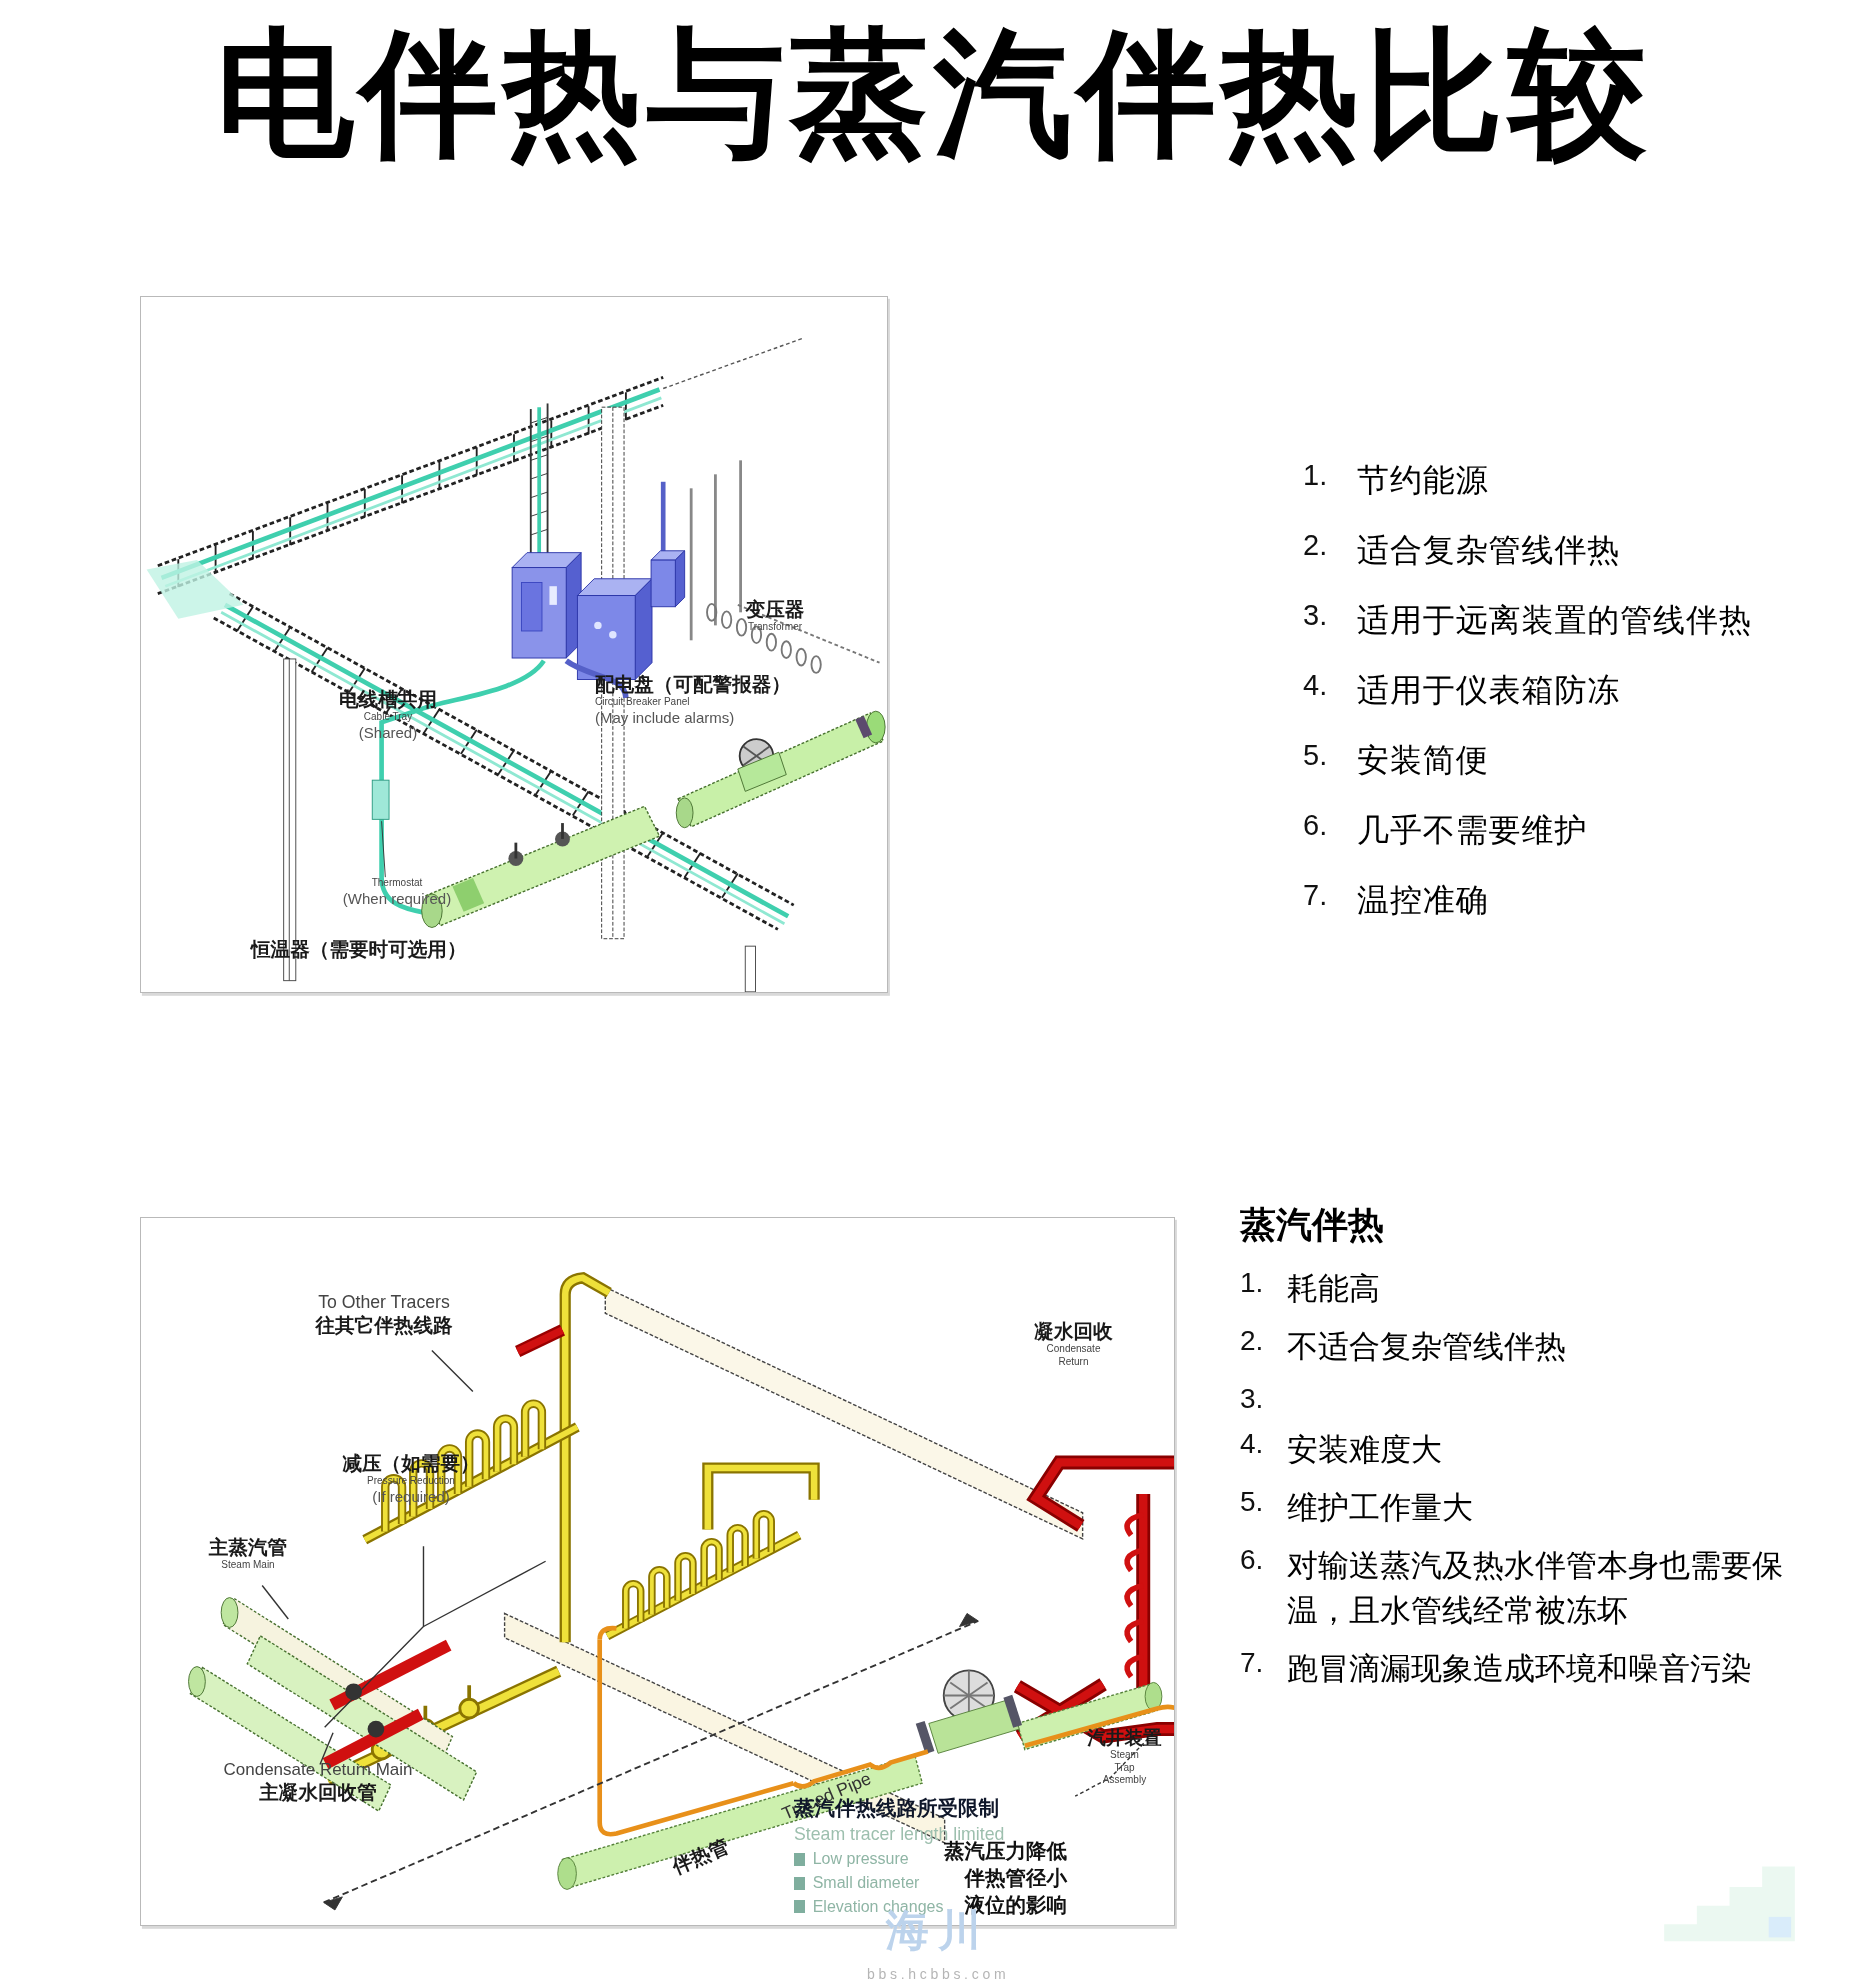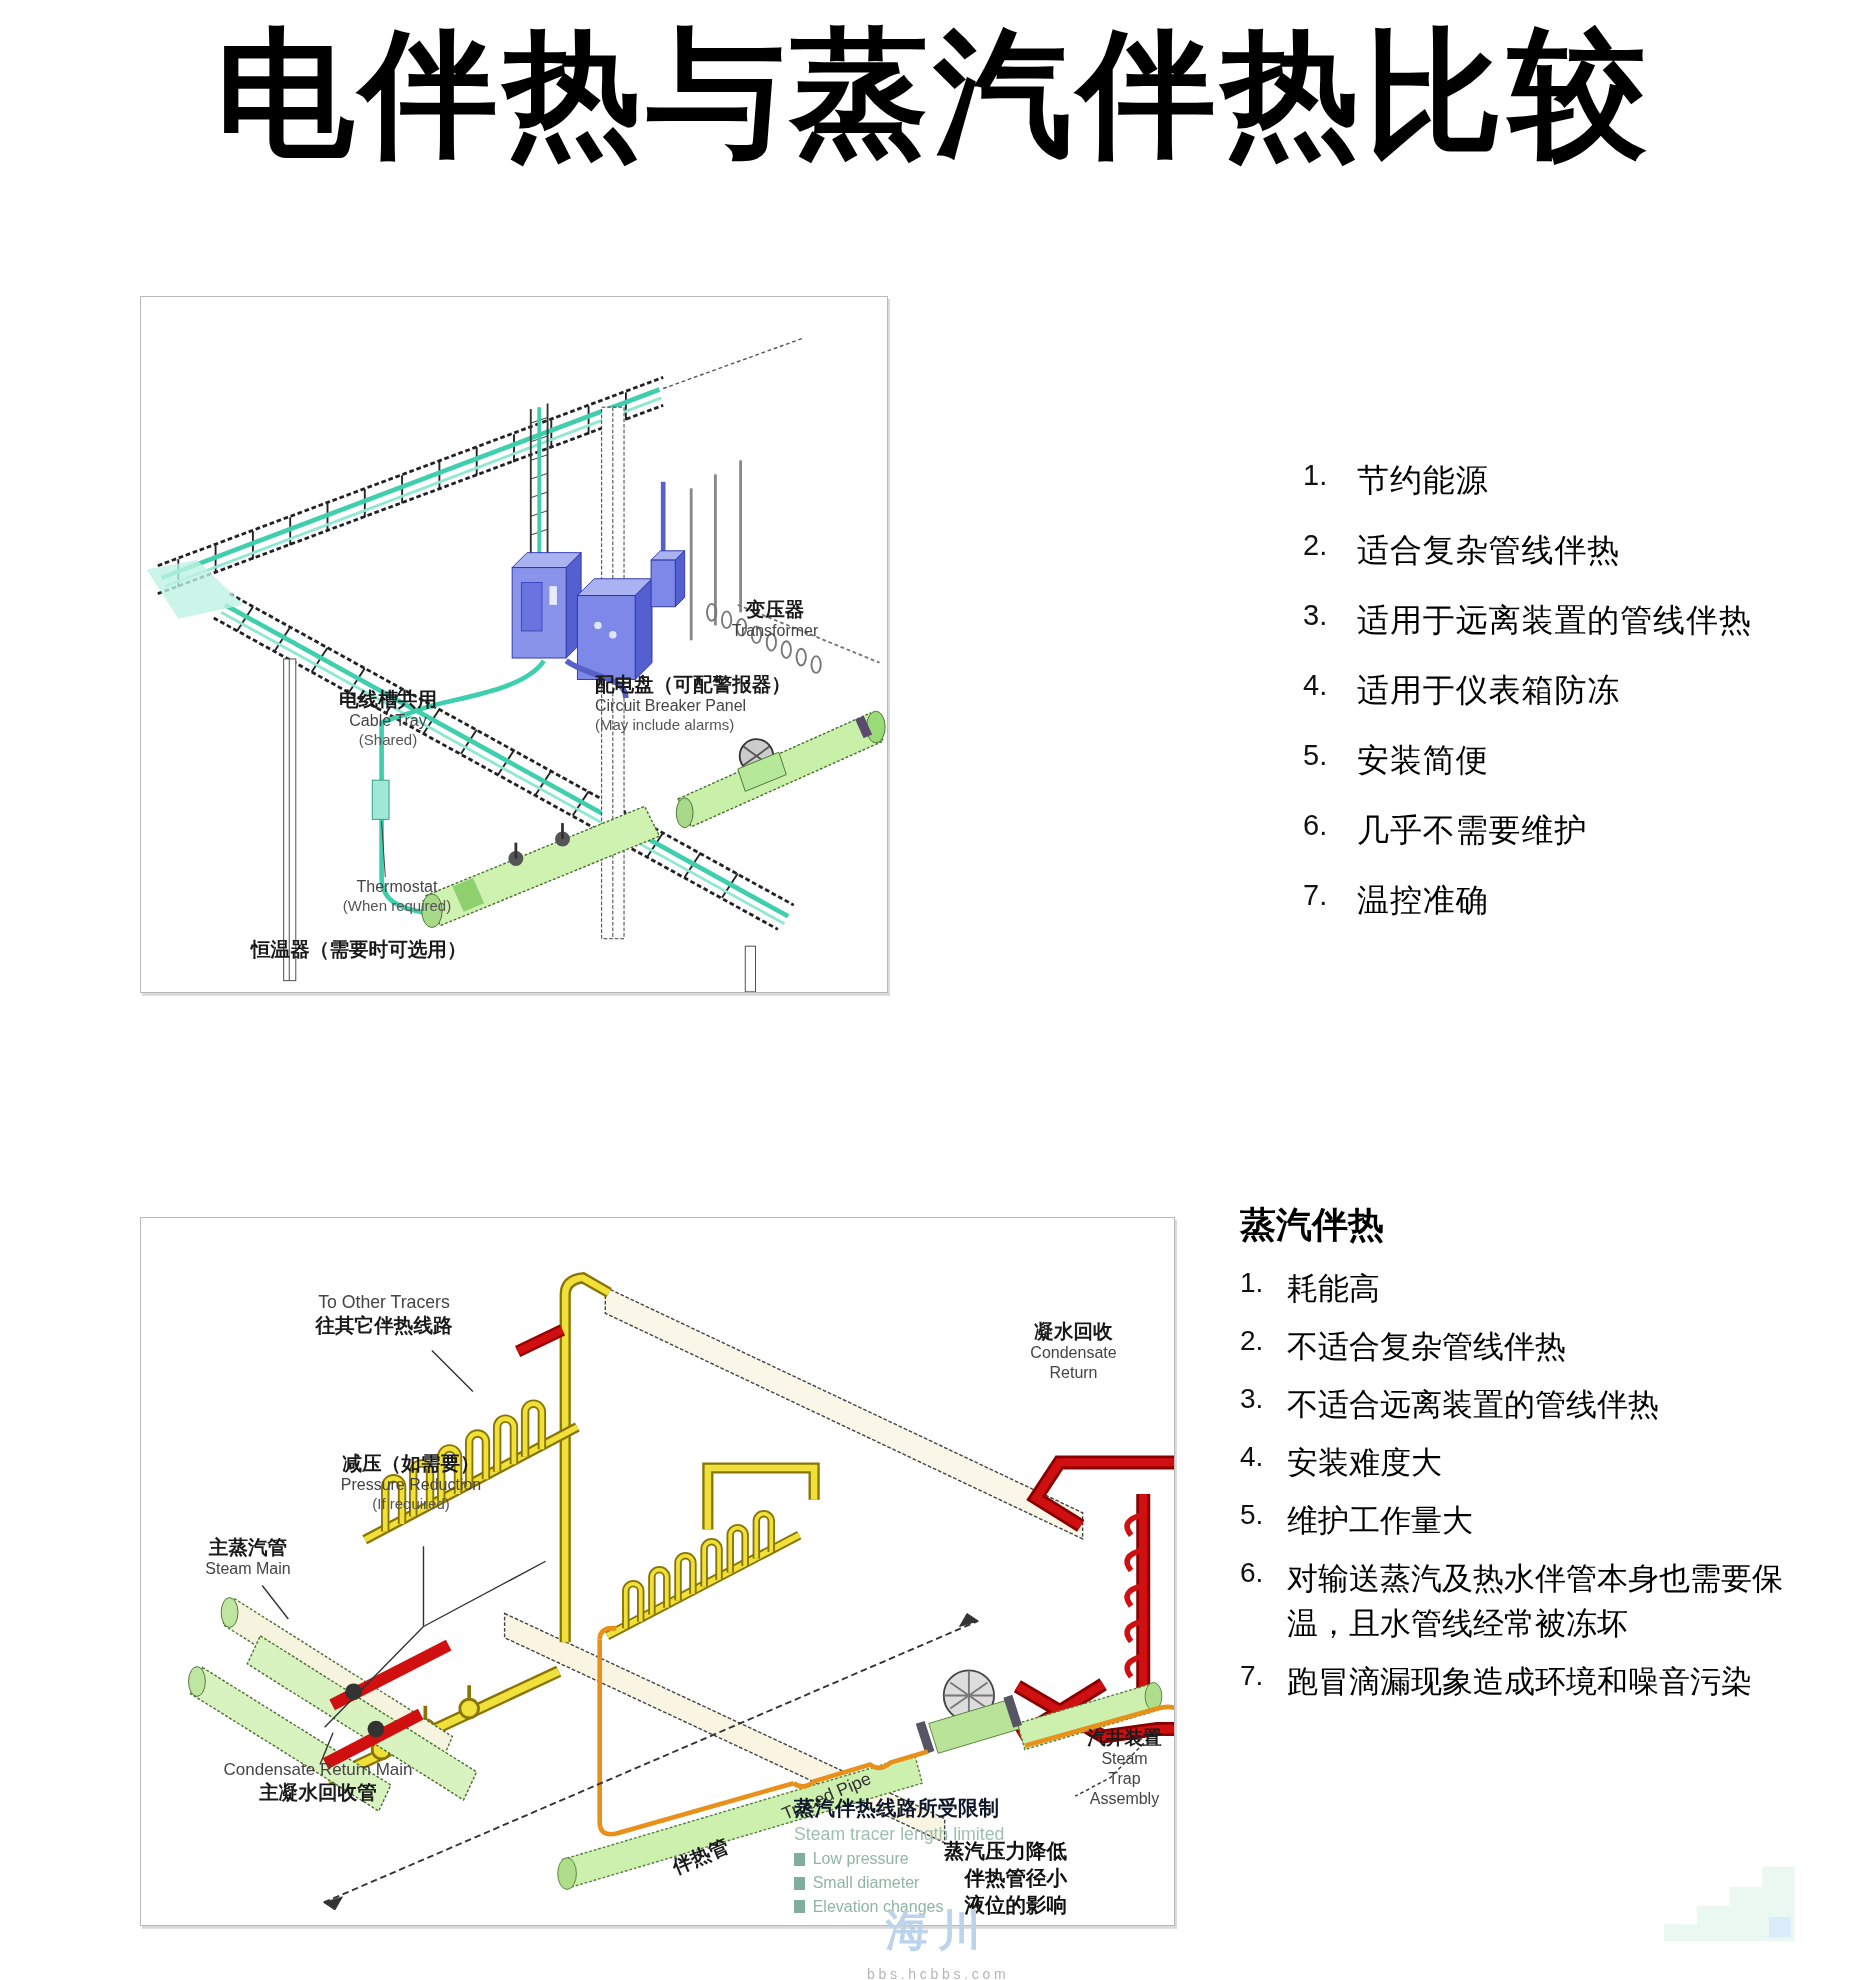--- a/index.html
+++ b/index.html
@@ -9,21 +9,21 @@
   #title{position:absolute;left:0;top:17px;width:100%;text-align:center;
          font-family:"DejaVu Serif",serif;font-weight:900;font-size:138px;
          letter-spacing:5.6px;color:#000;line-height:1.1;}
   
   .diagbox{position:absolute;background:#fff;border:0.9px solid #b9b9b9;box-shadow:1.9px 2.8px 0 #d9d9d9;}
   #diag1{left:140px;top:296px;width:746px;height:695px;}
   #diag2{left:140px;top:1217px;width:1033px;height:707px;}
   .diagbox svg{position:absolute;left:0;top:0;}
   .dlabel{position:absolute;text-align:center;line-height:1.25;}
   .dlabel .cn{font-size:19.6px;color:#1a1a1a;font-weight:bold;white-space:nowrap;display:block;}
-  .dlabel .en{font-size:16px;color:#444;white-space:nowrap;display:block;}
+  .dlabel .en{font-size:10px;color:#444;white-space:nowrap;display:block;}
   .dlabel .note{font-size:15px;color:#555;white-space:nowrap;display:block;}
   .rot{transform:rotate(-23deg);}
   .limit-cn{font-size:20.5px;font-weight:bold;color:#0f172a;white-space:nowrap;}
   .limit-en{font-size:17.7px;color:#9dbfae;white-space:nowrap;margin-top:1.9px;}
   .bullet-row{display:flex;align-items:center;margin-top:5.6px;}
   .bullet-sq{width:11.2px;height:13px;background:#7fae9e;margin-right:7.5px;flex:none;}
   .bullet-tx{font-size:16px;color:#8fb5a5;white-space:nowrap;}
   .note-line{font-size:20.5px;font-weight:bold;color:#111;white-space:nowrap;line-height:1.15;margin-top:3.7px;}
   
   .plist{position:absolute;}
@@ -475,21 +475,20 @@
     <div class="row">
         <span class="num">1.</span>
         <span class="tx">耗能高</span>
       </div>
     <div class="row">
         <span class="num">2.</span>
         <span class="tx">不适合复杂管线伴热</span>
       </div>
     <div class="row">
         <span class="num">3.</span>
-        <span class="tx">不适合远离装置的管线伴热</span>
       </div>
     <div class="row">
         <span class="num">4.</span>
         <span class="tx">安装难度大</span>
       </div>
     <div class="row">
         <span class="num">5.</span>
         <span class="tx">维护工作量大</span>
       </div>
     <div class="row">

